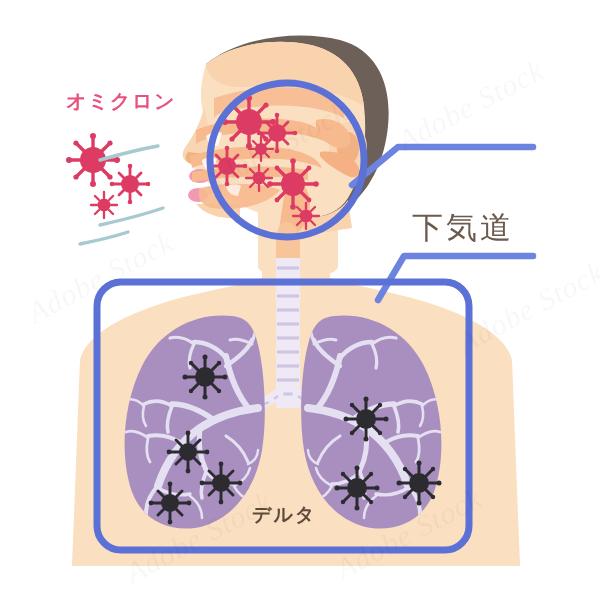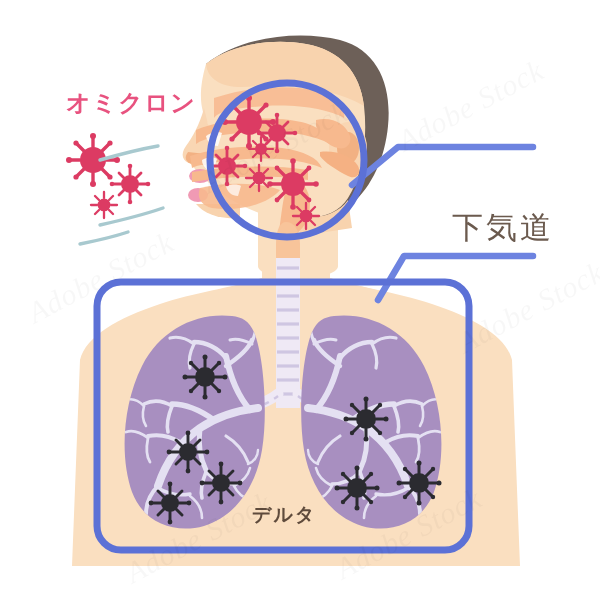--- a/index.html
+++ b/index.html
@@ -32,24 +32,24 @@
     line-height: 1;
     user-select: none;
   }
   #label-upper, #label-lower {
     color: #6b5a4e;
     font-size: 31px;
     letter-spacing: 3px;
     font-weight: 500;
   }
   #label-upper { left: 428px; top: 103px; }
-  #label-lower { left: 452px; top: 212px; }
+  #label-lower { left: 412px; top: 212px; }
   #label-omicron {
     color: #e8527f;
-    font-size: 24px;
+    font-size: 20px;
     letter-spacing: 1.5px;
     left: 66px;
     top: 91px;
     font-weight: 600;
   }
   #label-delta {
     color: #5f4b3c;
     font-size: 19px;
     letter-spacing: 2px;
     left: 252px;

